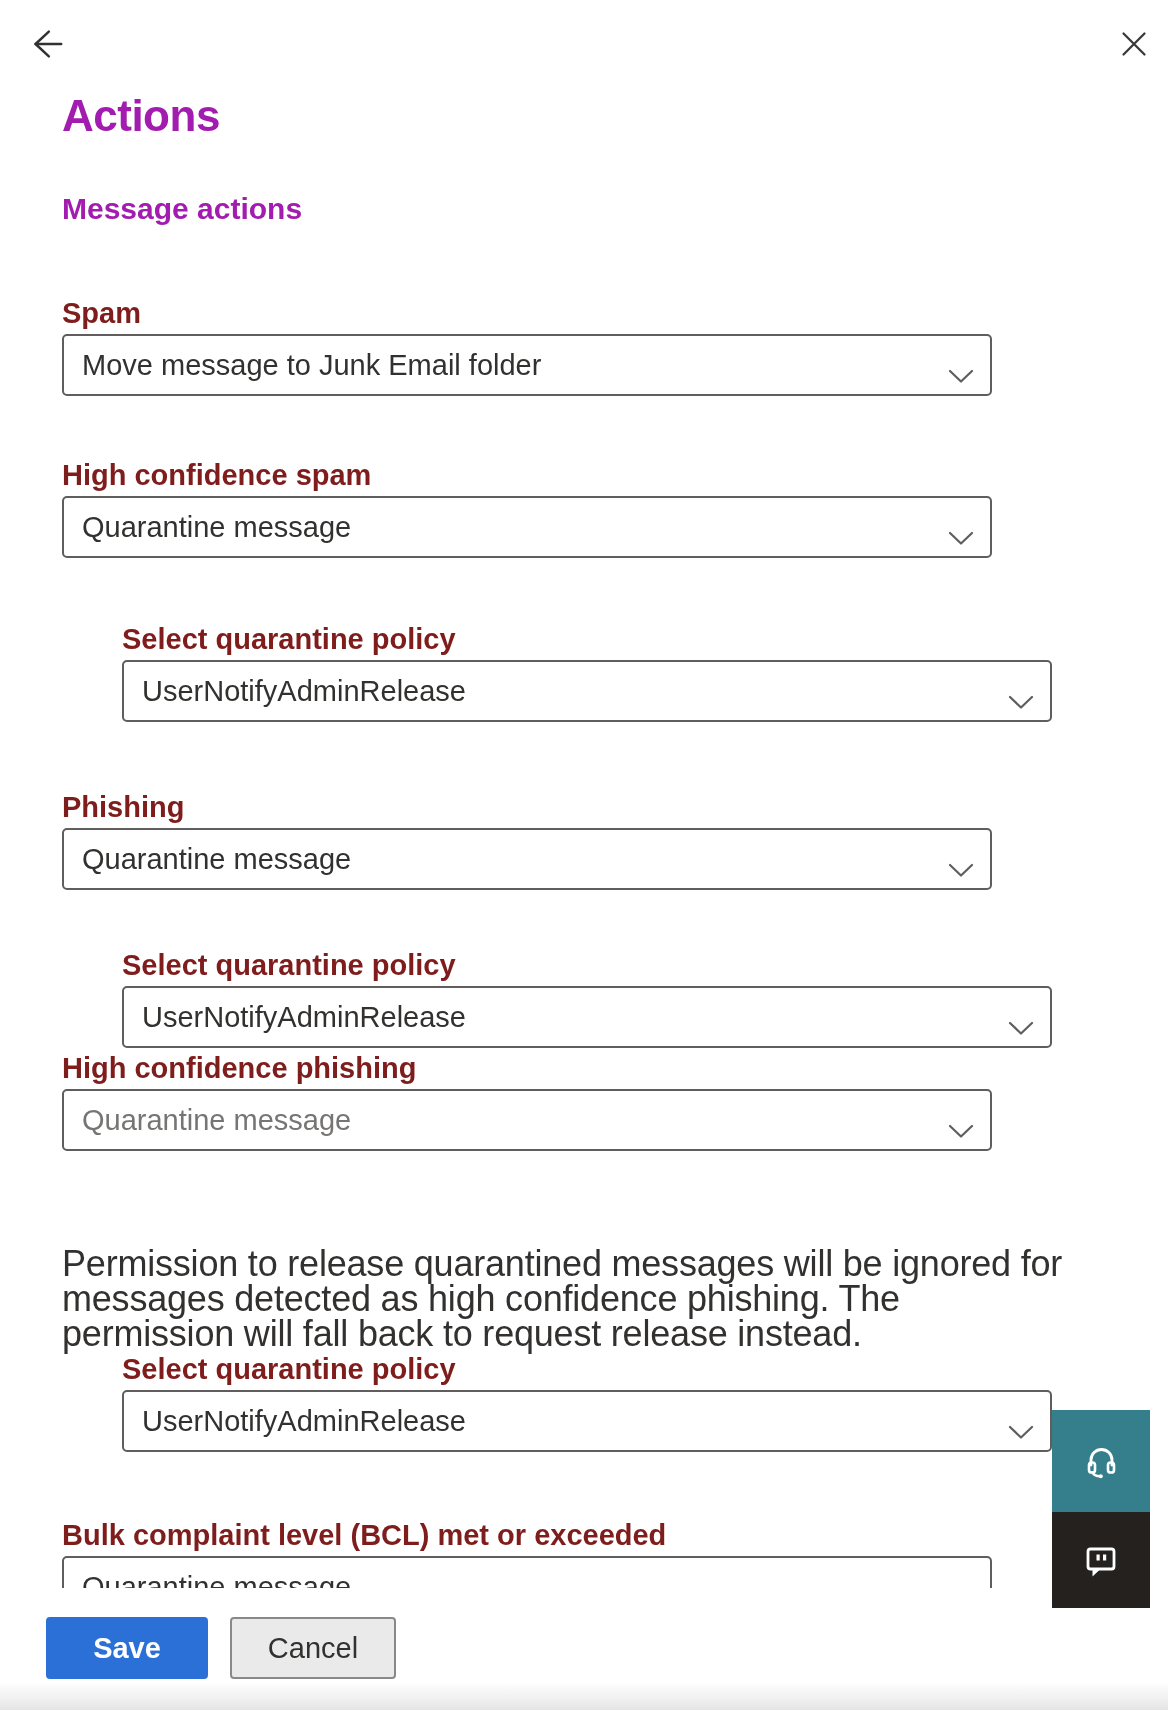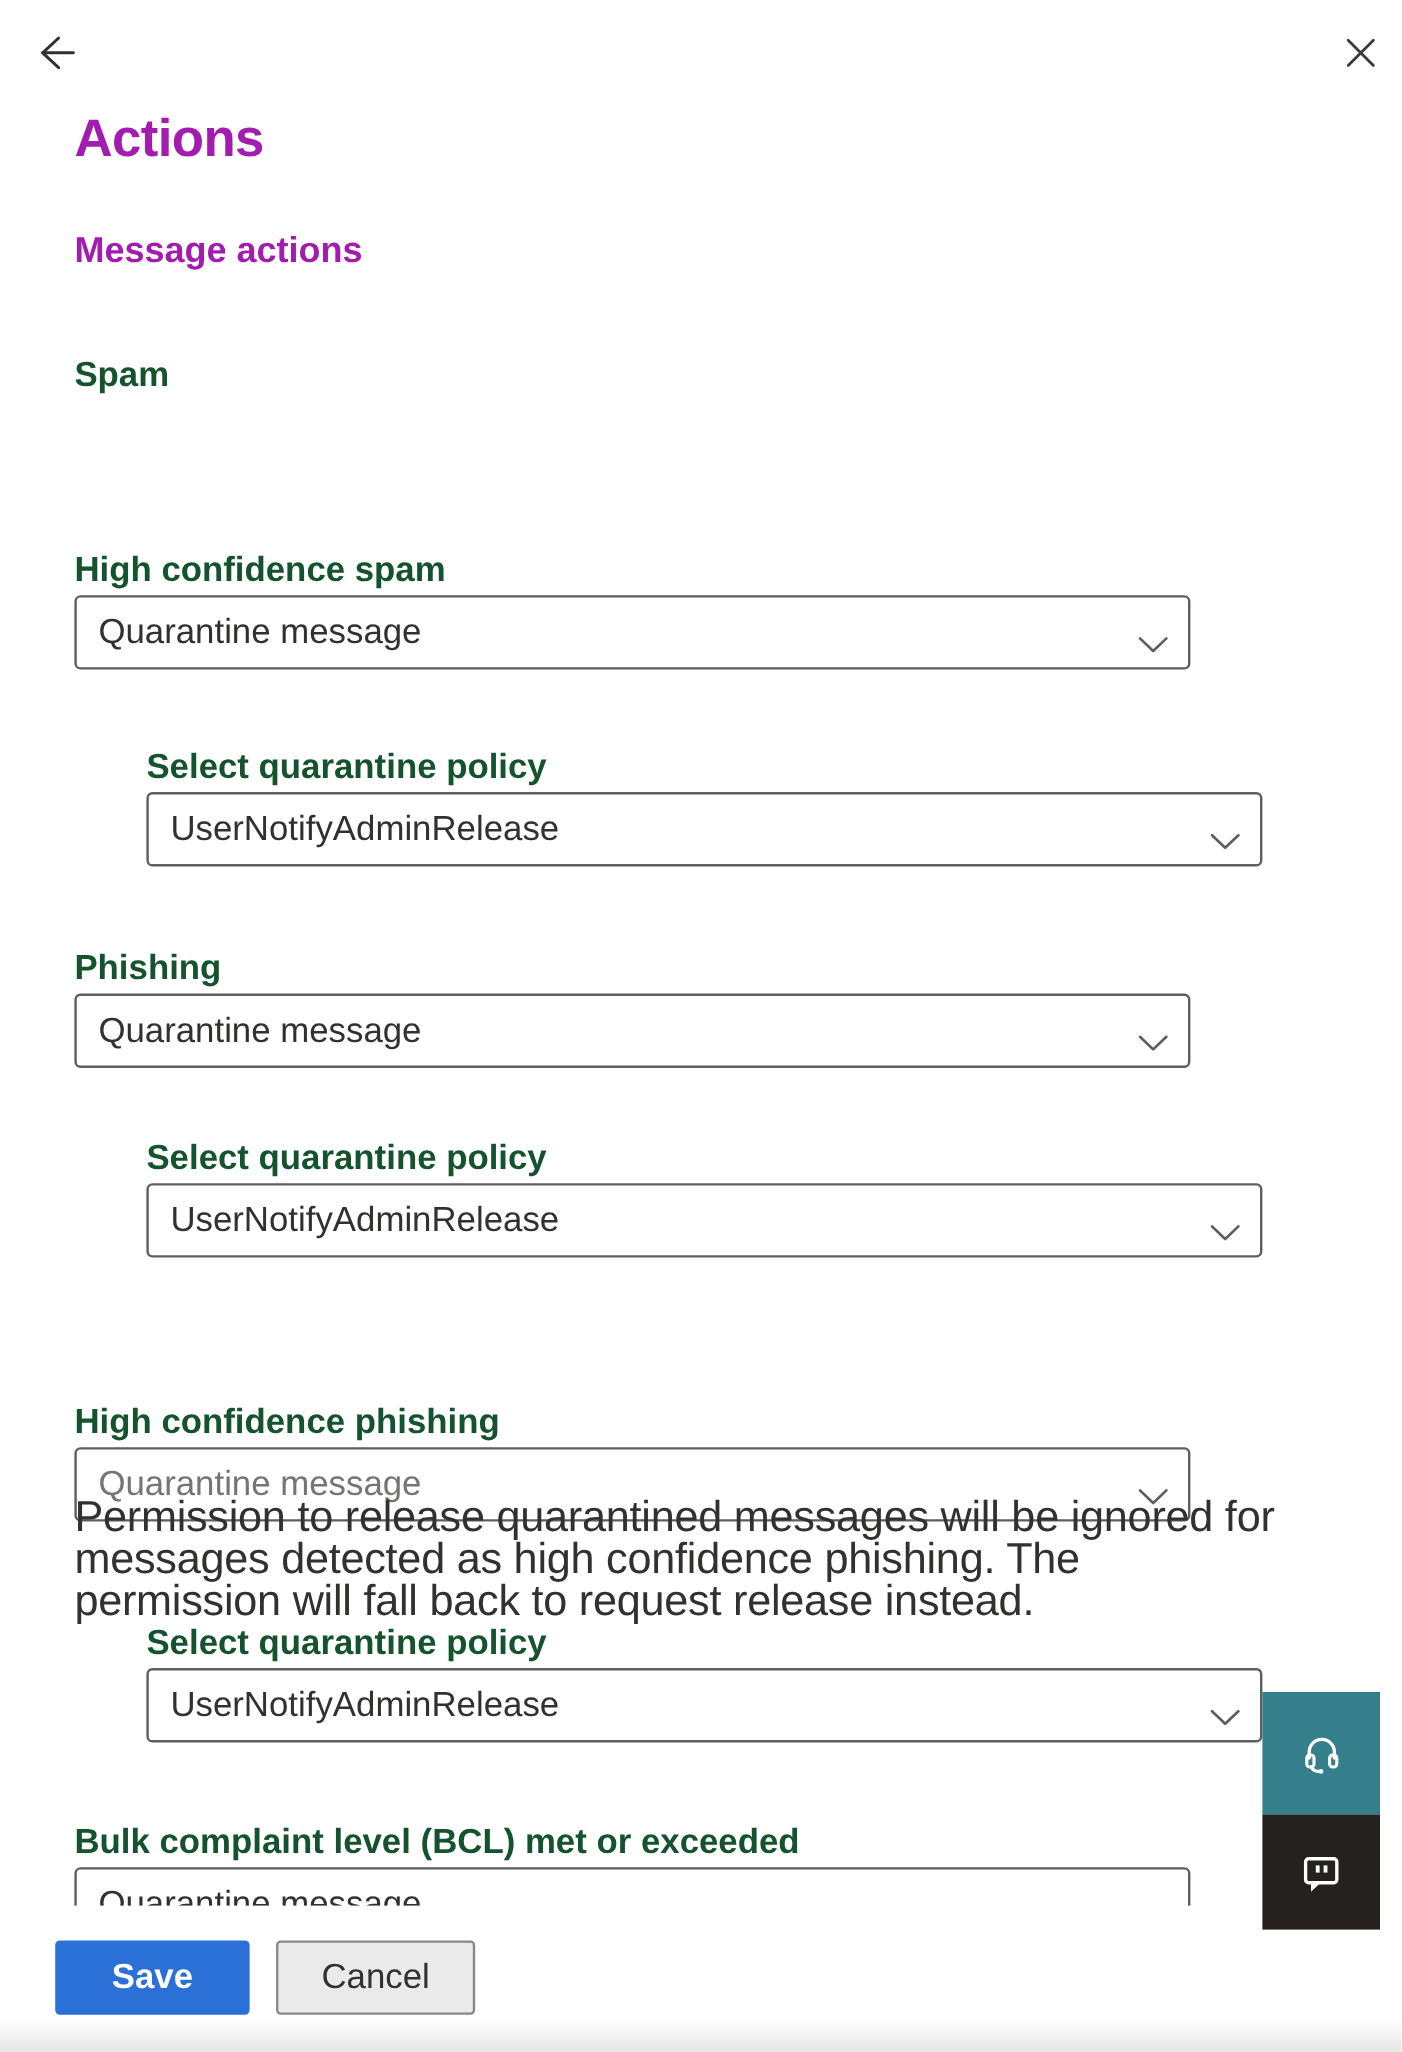--- a/index.html
+++ b/index.html
@@ -27,21 +27,21 @@
     letter-spacing:-0.5px;line-height:48px;
   }
   #section-heading{
     left:62px;top:192px;
     font-size:30px;font-weight:600;color:#a21caf;line-height:34px;
   }
 
   
   .group{position:absolute;width:930px;}
   .field-label{
-    font-size:29px;font-weight:600;color:#14532d;
+    font-size:29px;font-weight:600;color:#7f1d1d;
     line-height:34px;margin:0 0 4px 0;display:block;
   }
   .combobox{
     box-sizing:border-box;
     width:930px;height:62px;
     background:#fff;
     border:2px solid #5f5e5c;border-radius:5px;
     display:flex;align-items:center;
     padding:0 60px 0 18px;
     font-size:29px;color:#323130;
@@ -52,21 +52,21 @@
     width:26px;height:15px;pointer-events:none;
   }
   .combobox.disabled{color:#767573;}
   .combobox .val{white-space:nowrap;overflow:hidden;}
 
   #g-spam{left:62px;top:296px;}
   #g-hcs{left:62px;top:458px;}
   #g-hcs-policy{left:122px;top:622px;}
   #g-phish{left:62px;top:790px;}
   #g-phish-policy{left:122px;top:948px;}
-  #g-hcp{left:62px;top:1168px;}
+  #g-hcp{left:62px;top:1051px;}
   #g-hcp-policy{left:122px;top:1352px;}
   #g-bulk{left:62px;top:1518px;}
 
   #hcp-note{
     left:62px;top:1246px;width:1010px;
     font-size:36px;line-height:35px;color:#323130;
     letter-spacing:-0.2px;
   }
 
   
@@ -129,20 +129,28 @@
       <path d="M3.5 3.5 L24.5 24.5 M24.5 3.5 L3.5 24.5" stroke="#3b3a39" stroke-width="2.3" stroke-linecap="round"></path>
     </svg>
   </span>
 </button>
 
 <div class="abs" id="page-title">Actions</div>
 <div class="abs" id="section-heading">Message actions</div>
 
 <div class="group" id="g-spam">
   <span class="field-label">Spam</span>
+  <div class="combobox" role="combobox">
+    <span class="val">Move message to Junk Email folder</span>
+    <span class="chev">
+      <svg width="26" height="15" viewBox="0 0 26 15" fill="none">
+          <path d="M2 2 L13 12.5 L24 2" stroke="#5f5e5c" stroke-width="2.2" stroke-linecap="round" stroke-linejoin="round"></path>
+        </svg>
+    </span>
+  </div>
 </div>
 
 <div class="group" id="g-hcs">
   <span class="field-label">High confidence spam</span>
   <div class="combobox" role="combobox">
     <span class="val">Quarantine message</span>
     <span class="chev">
       <svg width="26" height="15" viewBox="0 0 26 15" fill="none">
           <path d="M2 2 L13 12.5 L24 2" stroke="#5f5e5c" stroke-width="2.2" stroke-linecap="round" stroke-linejoin="round"></path>
         </svg>

